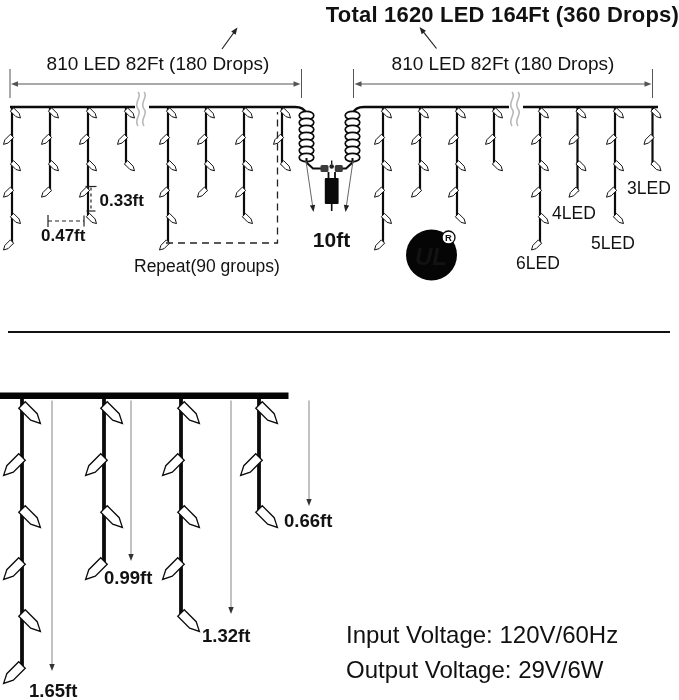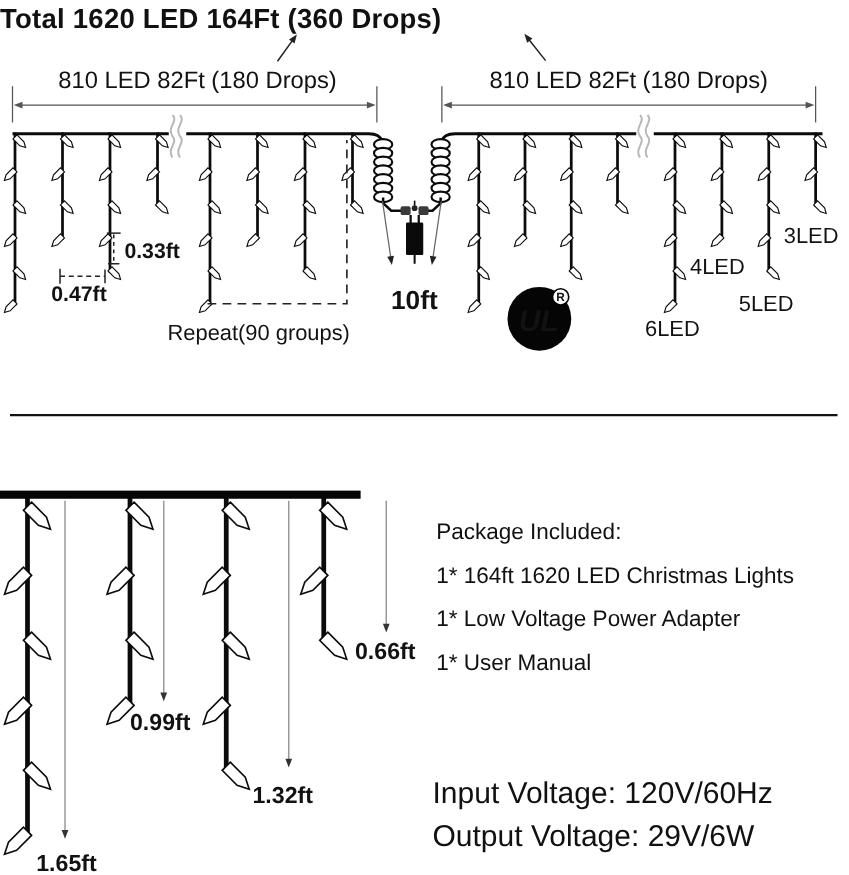--- a/index.html
+++ b/index.html
@@ -1,18 +1,18 @@
 <!DOCTYPE html>
 <html><head>
 <meta charset="utf-8">
 <style>
   html,body{margin:0;padding:0;background:#fff;}
   .page{position:relative;width:679px;height:700px;background:#fff;overflow:hidden;
         font-family:"Liberation Sans","DejaVu Sans",sans-serif;color:#111;}
-  .title{position:absolute;top:2px;left:0;width:679px;text-align:left;
+  .title{position:absolute;top:2px;left:0;width:679px;text-align:right;
          font-size:22px;font-weight:bold;letter-spacing:0.2px;}
   svg{position:absolute;left:0;top:0;}
   svg text{fill:#121212;}
   .pkg{position:absolute;left:349px;top:408px;font-size:18px;line-height:35px;white-space:nowrap;}
   .volt{position:absolute;left:346px;top:618px;font-size:24px;line-height:34.5px;white-space:nowrap;}
 </style>
 </head>
 <body>
 
 <div class="page">
@@ -229,25 +229,19 @@
       <text x="552" y="219" font-size="17.5">4LED</text>
       <text x="591" y="248.5" font-size="17.5">5LED</text>
       <text x="516" y="268.5" font-size="17.5">6LED</text>
       <text x="284" y="527" font-size="18.5" font-weight="bold">0.66ft</text>
       <text x="104" y="584" font-size="18.5" font-weight="bold">0.99ft</text>
       <text x="202" y="642" font-size="18.5" font-weight="bold">1.32ft</text>
       <text x="29" y="697" font-size="18.5" font-weight="bold">1.65ft</text>
     </g>
   </svg>
 
-  <div class="pkg">
-    <div>Package Included:</div>
-    <div>1* 164ft 1620 LED Christmas Lights</div>
-    <div>1* Low Voltage Power Adapter</div>
-    <div>1* User Manual</div>
-  </div>
 
   <div class="volt">
     <div>Input Voltage: 120V/60Hz</div>
     <div>Output Voltage: 29V/6W</div>
   </div>
 
 </div>
 
 </body></html>

